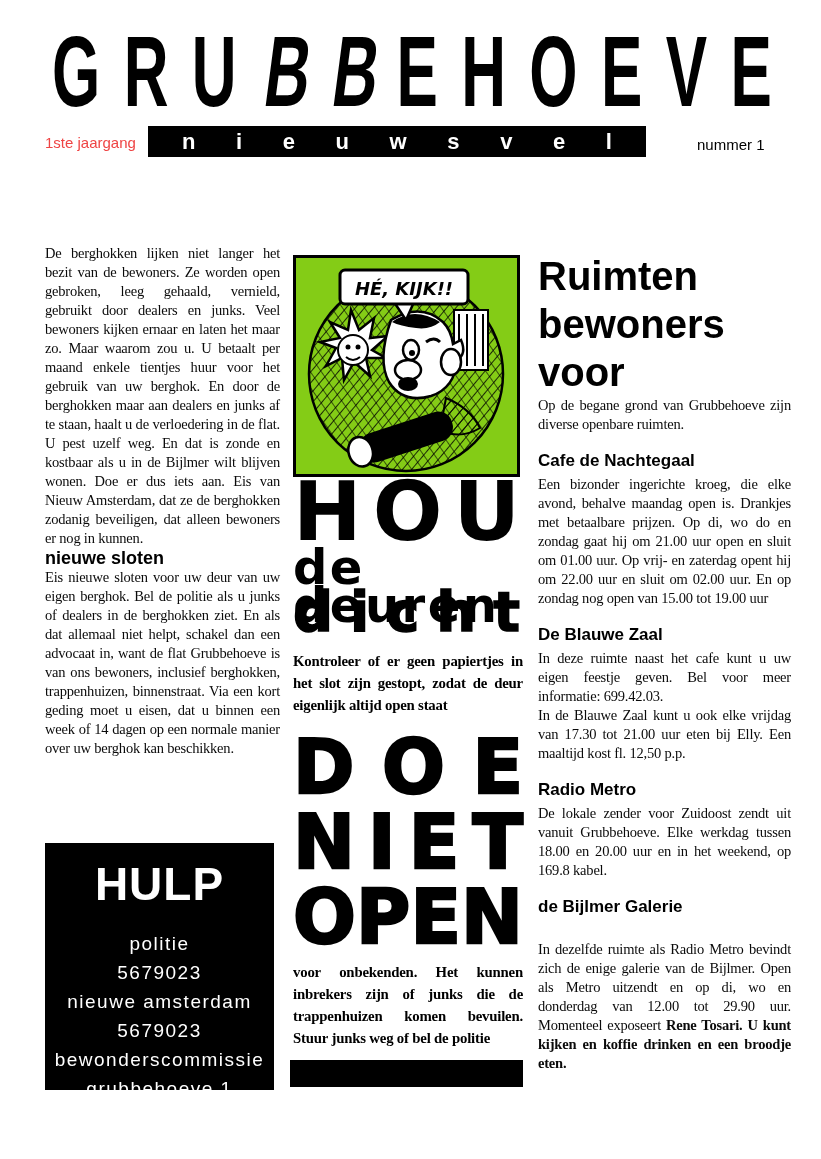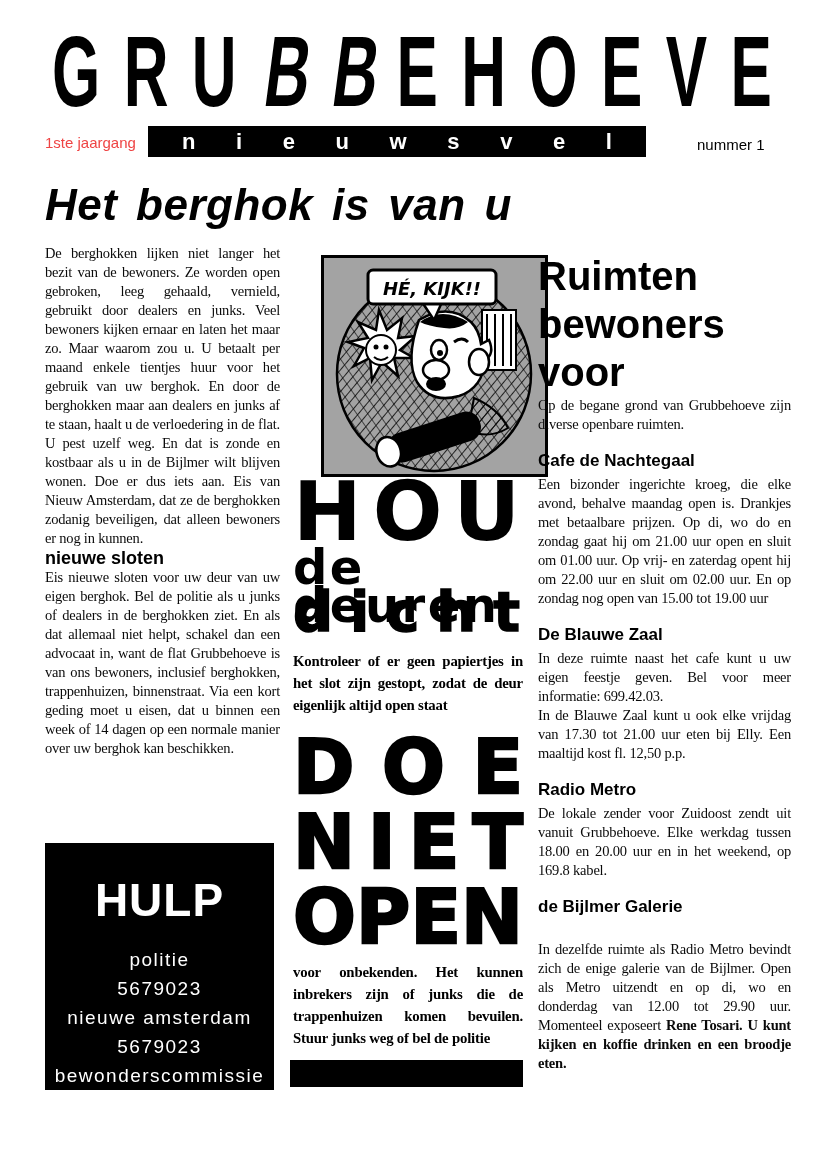--- a/index.html
+++ b/index.html
@@ -27,28 +27,28 @@
   
   .serif{font-size:14.5px;line-height:19px;text-align:justify;letter-spacing:-.2px;}
   .subhead{font-family:"Liberation Sans",sans-serif;font-weight:bold;font-size:18px;
     line-height:20px;color:#000;}
 
   
   .left-col{left:45px;top:244px;width:235px;}
   .left-col .subhead{margin-top:15px;margin-bottom:3px;}
   .help-box{left:45px;top:843px;width:229px;height:247px;background:#000;color:#fff;
     text-align:center;}
-  .help-title{margin-top:32px;font-family:"Liberation Sans",sans-serif;font-weight:bold;
+  .help-title{margin-top:16px;font-family:"Liberation Sans",sans-serif;font-weight:bold;
     font-size:46px;line-height:50px;letter-spacing:1px;}
   .help-lines{margin-top:20px;font-family:"Liberation Sans",sans-serif;font-size:19px;
     line-height:29px;letter-spacing:1.5px;}
 
   
   .mid-col{left:293px;top:255px;width:227px;height:860px;}
-  .cartoon-frame{left:0;top:0;width:221px;height:216px;border:3px solid #000;background:#a3a3a3;margin-left:28px;}
+  .cartoon-frame{left:0;top:0;width:221px;height:216px;border:3px solid #000;background:#84cc16;}
   .poster-word{display:flex;justify-content:space-between;color:#000;
     font-family:"DejaVu Sans",sans-serif;font-weight:bold;}
   .hou{left:0;top:222px;width:227px;height:70px;font-size:82px;line-height:70px;}
   .de-deuren{left:0;top:293px;width:227px;font-family:"DejaVu Sans",sans-serif;
     font-weight:bold;font-size:48px;line-height:38px;letter-spacing:2.5px;word-spacing:8px;color:#000;}
   .dicht{left:0;top:332px;width:227px;height:52px;font-size:56px;line-height:50px;
     -webkit-text-stroke:1.5px #000;}
   .mid-note{left:0;width:230px;font-weight:bold;font-size:14.8px;line-height:22px;
     text-align:justify;letter-spacing:-.2px;color:#000;}
   .note1{top:395px;}
@@ -96,21 +96,20 @@
         <span>u</span>
         <span>w</span>
         <span>s</span>
         <span>v</span>
         <span>e</span>
         <span>l</span>
       </div>
   </div>
   <div class="abs issue">nummer 1</div>
 
-  <div class="abs headline">Het berghok is van u</div>
 
   <div class="abs left-col">
     <p class="serif" style="margin:0;">De berghokken lijken niet langer het bezit van de bewoners. Ze worden open gebroken, leeg gehaald, vernield, gebruikt door dealers en junks. Veel bewoners kijken ernaar en laten het maar zo. Maar waarom zou u. U betaalt per maand enkele tientjes huur voor het gebruik van uw berghok. En door de berghokken maar aan dealers en junks af te staan, haalt u de verloedering in de flat. U pest uzelf weg. En dat is zonde en kostbaar als u in de Bijlmer wilt blijven wonen. Doe er dus iets aan. Eis van Nieuw Amsterdam, dat ze de berghokken zodanig beveiligen, dat alleen bewoners er nog in kunnen.</p>
     <h3 class="subhead" style="margin:0;">nieuwe sloten</h3>
     <p class="serif" style="margin:0;">Eis nieuwe sloten voor uw deur van uw eigen berghok. Bel de politie als u junks of dealers in de berghokken ziet. En als dat allemaal niet helpt, schakel dan een advocaat in, want de flat Grubbehoeve is van ons bewoners, inclusief berghokken, trappenhuizen, binnenstraat. Via een kort geding moet u eisen, dat u binnen een week of 14 dagen op een normale manier over uw berghok kan beschikken.</p>
   </div>
 
   <div class="abs help-box">
     <div class="help-title">HULP</div>
     <div class="help-lines">

